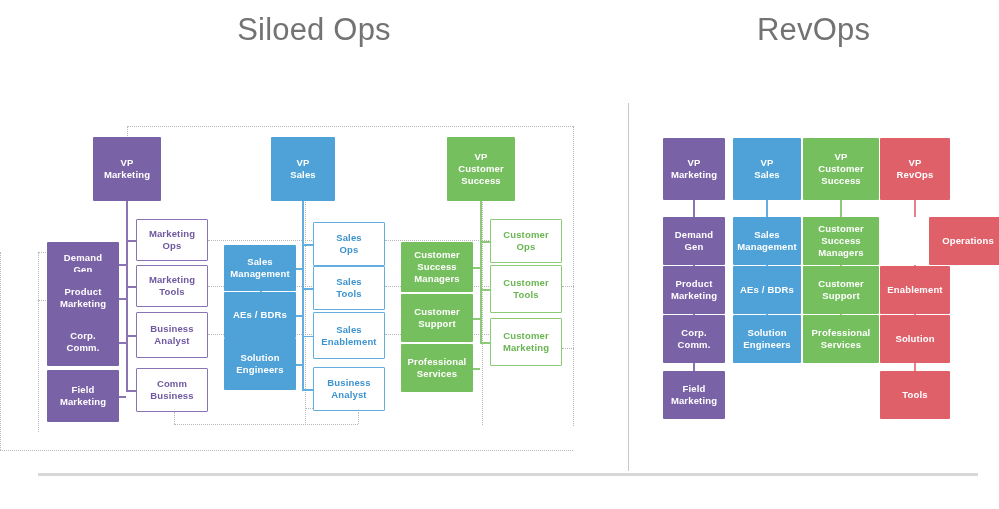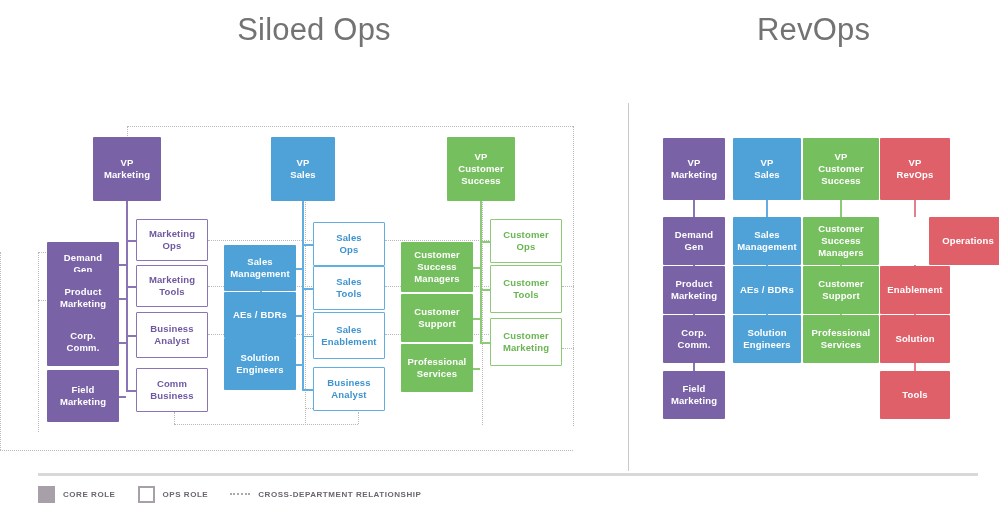--- a/index.html
+++ b/index.html
@@ -415,27 +415,13 @@
           <span>Solution</span>
         </div>
       </div>
       <div class="node core red" style="left: 880px; top: 371px; width: 70px; height: 48px;">
         <div>
           <span>Tools</span>
         </div>
       </div>
     </div>
 
-  <div id="legend">
-      <div class="lg-item">
-        <div class="lg-swatch-core"></div>
-        <div class="lg-label">CORE ROLE</div>
-      </div>
-      <div class="lg-item">
-        <div class="lg-swatch-ops"></div>
-        <div class="lg-label">OPS ROLE</div>
-      </div>
-      <div class="lg-item">
-        <div class="lg-swatch-rel"></div>
-        <div class="lg-label">CROSS-DEPARTMENT RELATIONSHIP</div>
-      </div>
-    </div>
 </div>
 
 </body></html>

